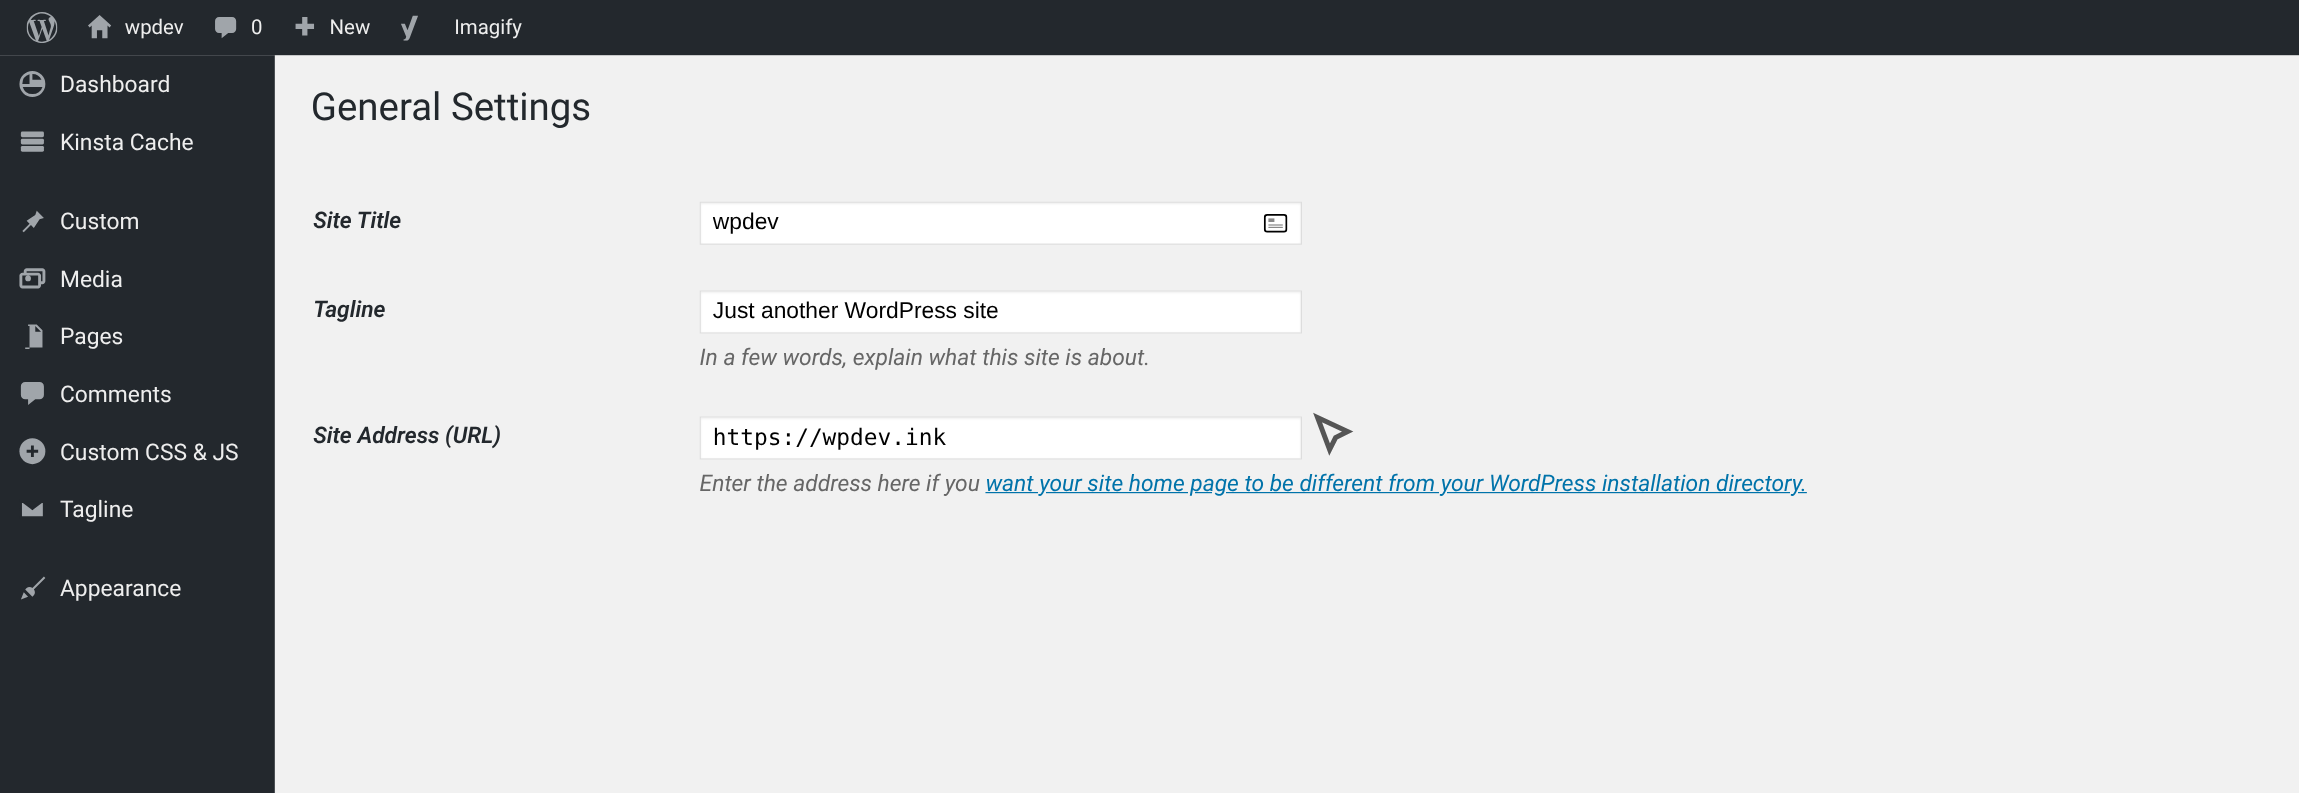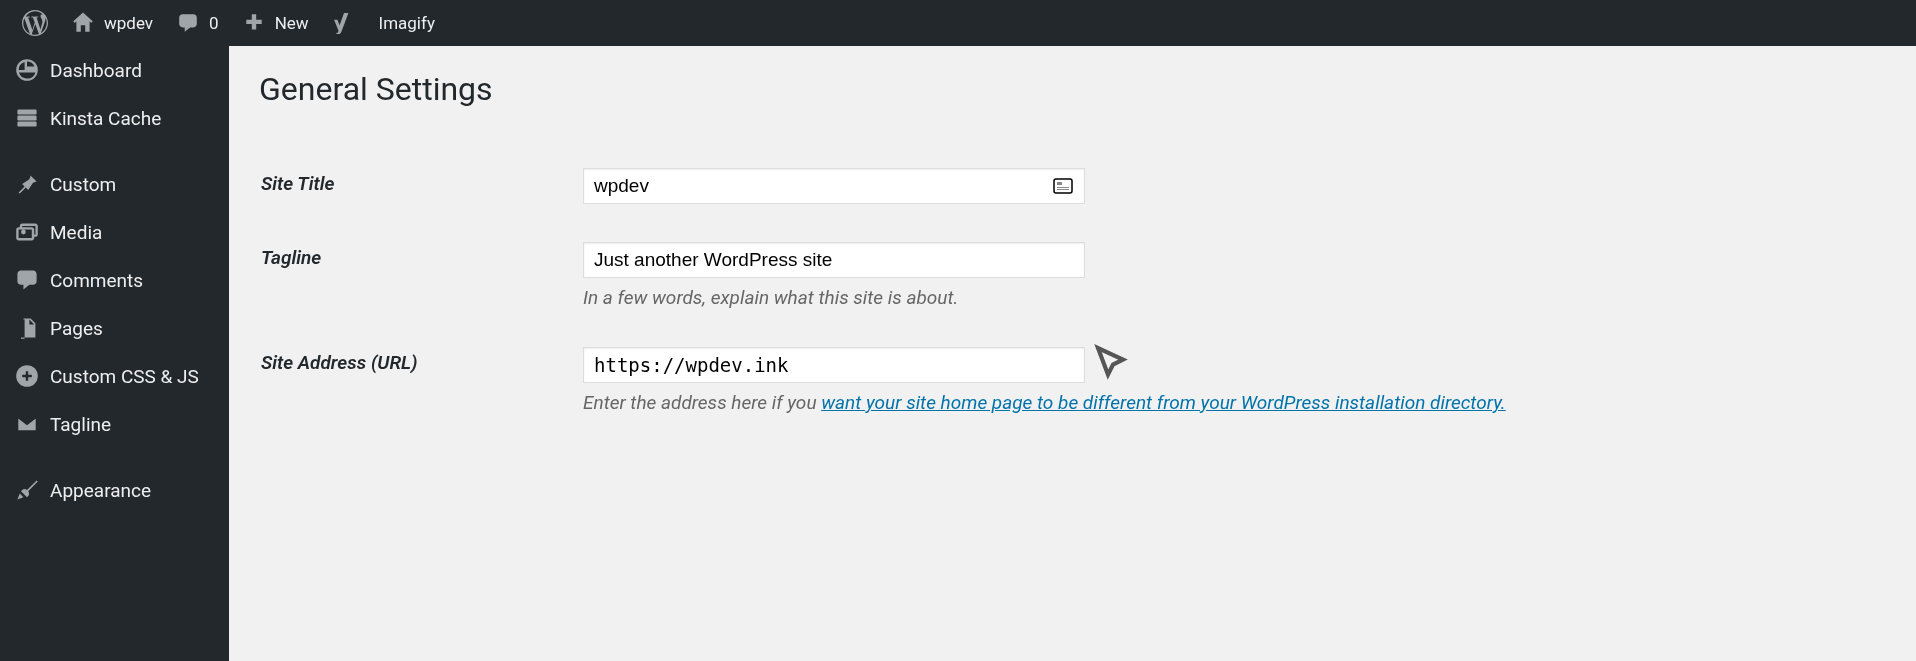--- a/index.html
+++ b/index.html
@@ -156,32 +156,32 @@
         <span class="micon">
           <svg width="24" height="24">
             <use href="#i-media"></use>
           </svg>
         </span>
         <span>Media</span>
       </div>
       <div class="menu-item">
         <span class="micon">
           <svg width="24" height="24">
+            <use href="#i-pages"></use>
+          </svg>
+        </span>
+        <span>Pages</span>
+      </div>
+      <div class="menu-item">
+        <span class="micon">
+          <svg width="24" height="24">
             <use href="#i-comment"></use>
           </svg>
         </span>
         <span>Comments</span>
-      </div>
-      <div class="menu-item">
-        <span class="micon">
-          <svg width="24" height="24">
-            <use href="#i-pages"></use>
-          </svg>
-        </span>
-        <span>Pages</span>
       </div>
       <div class="menu-item">
         <span class="micon">
           <svg width="24" height="24">
             <use href="#i-plus-circle"></use>
           </svg>
         </span>
         <span>Custom CSS &amp; JS</span>
       </div>
       <div class="menu-item">

